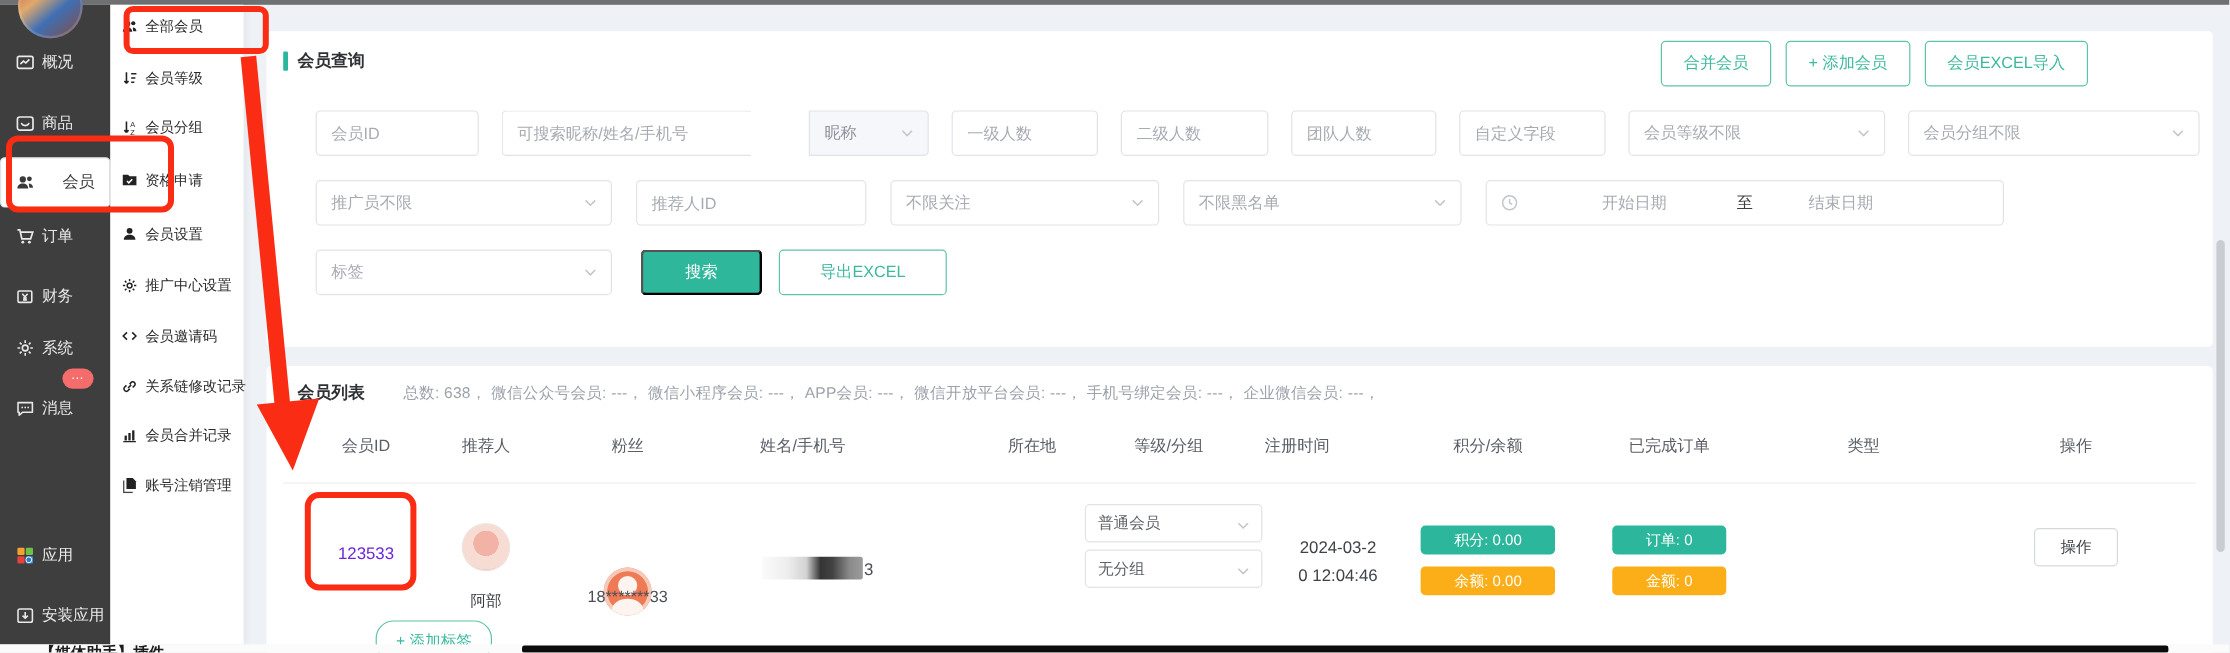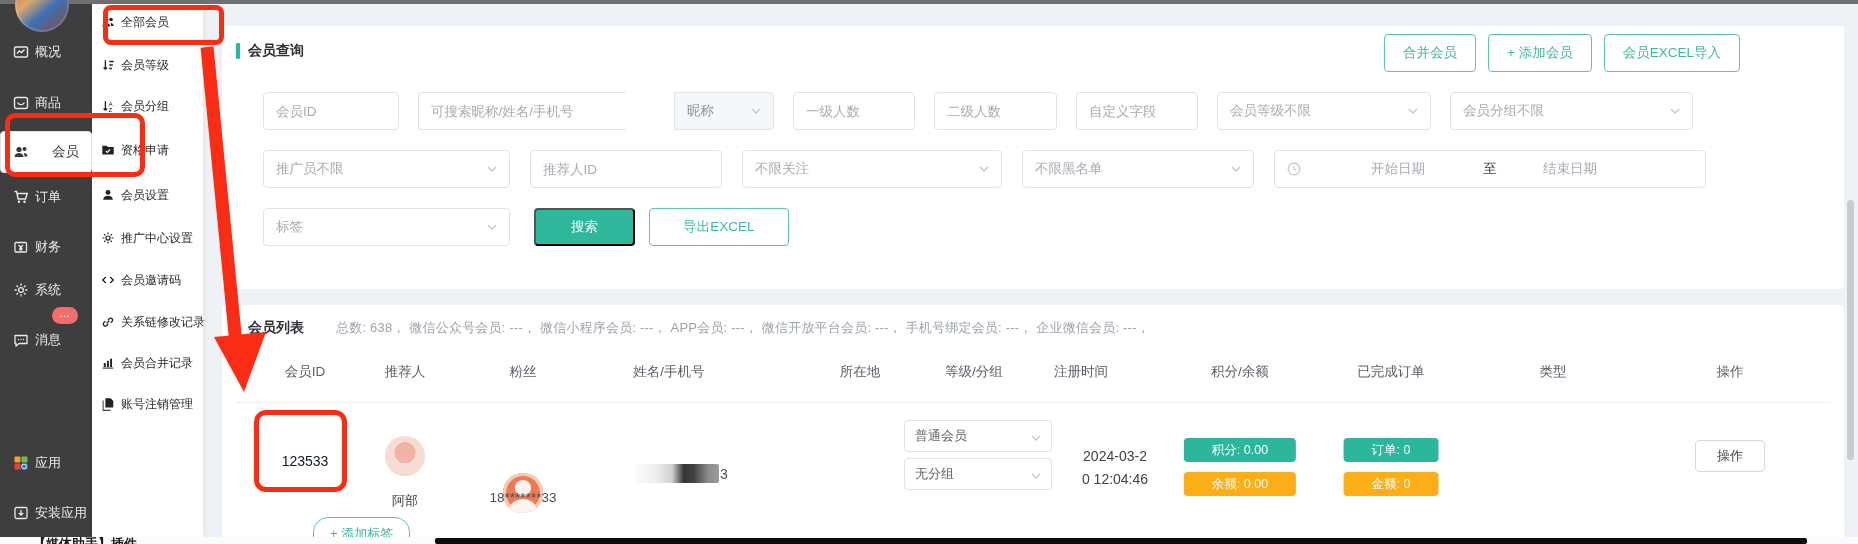--- a/index.html
+++ b/index.html
@@ -289,20 +289,21 @@
             <span>昵称</span>
             <span class="chev">
                 <svg width="10" height="6" viewBox="0 0 10 6">
                   <polyline points="1,1 5,5 9,1" fill="none" stroke="#c1c6cd" stroke-width="1.3"></polyline>
                 </svg>
               </span>
           </span>
         </span>
         <input class="fld" style="width: 122px;" placeholder="一级人数">
         <input class="fld" style="width: 123px;" placeholder="二级人数">
+        <input class="fld" style="width: 121px;" placeholder="团队人数">
         <input class="fld" style="width: 122px;" placeholder="自定义字段">
         <span class="sel" style="width:214px">
           <span>会员等级不限</span>
           <span class="chev">
               <svg width="10" height="6" viewBox="0 0 10 6">
                 <polyline points="1,1 5,5 9,1" fill="none" stroke="#c1c6cd" stroke-width="1.3"></polyline>
               </svg>
             </span>
         </span>
         <span class="sel" style="width:243px">
@@ -318,21 +319,21 @@
       <div class="abs frow" style="left:41px;top:124px;gap:20px">
         <span class="sel" style="width:247px">
           <span>推广员不限</span>
           <span class="chev">
               <svg width="10" height="6" viewBox="0 0 10 6">
                 <polyline points="1,1 5,5 9,1" fill="none" stroke="#c1c6cd" stroke-width="1.3"></polyline>
               </svg>
             </span>
         </span>
         <input class="fld" style="width: 192px;" placeholder="推荐人ID">
-        <span class="sel" style="width:260px">
+        <span class="sel" style="width:224px">
           <span>不限关注</span>
           <span class="chev">
               <svg width="10" height="6" viewBox="0 0 10 6">
                 <polyline points="1,1 5,5 9,1" fill="none" stroke="#c1c6cd" stroke-width="1.3"></polyline>
               </svg>
             </span>
         </span>
         <span class="sel" style="width:232px">
           <span>不限黑名单</span>
           <span class="chev">
@@ -383,21 +384,21 @@
       <div class="abs col-h" style="left:752px;top:58px">等级/分组</div>
       <div class="abs col-h" style="left:859px;top:58px">注册时间</div>
       <div class="abs col-h" style="left:1018px;top:58px">积分/余额</div>
       <div class="abs col-h" style="left:1169px;top:58px">已完成订单</div>
       <div class="abs col-h" style="left:1331px;top:58px">类型</div>
       <div class="abs col-h" style="left:1508px;top:58px">操作</div>
 
       <div class="abs divider" style="left:14px;right:14px;top:97px"></div>
 
       <div>
-        <div class="abs cell-c" style="left:83px;top:148px;font-size:14px;color:#0f172a">123533</div>
+        <div class="abs cell-c" style="left:83px;top:148px;font-size:14px;color:#6d28d9">123533</div>
 
         <div class="abs av av-ref" style="left:163px;top:131px"></div>
         <div class="abs cell-c" style="left:183px;top:187px;font-size:13px;color:#3a3d42">阿部</div>
 
         <div class="abs av av-fan" style="left:281px;top:128px">
           <span class="head"></span>
           <span class="body"></span>
         </div>
         <div class="abs cell-c" style="left:301px;top:185px;font-size:13.5px;color:#4a4e55">18*******33</div>
 

